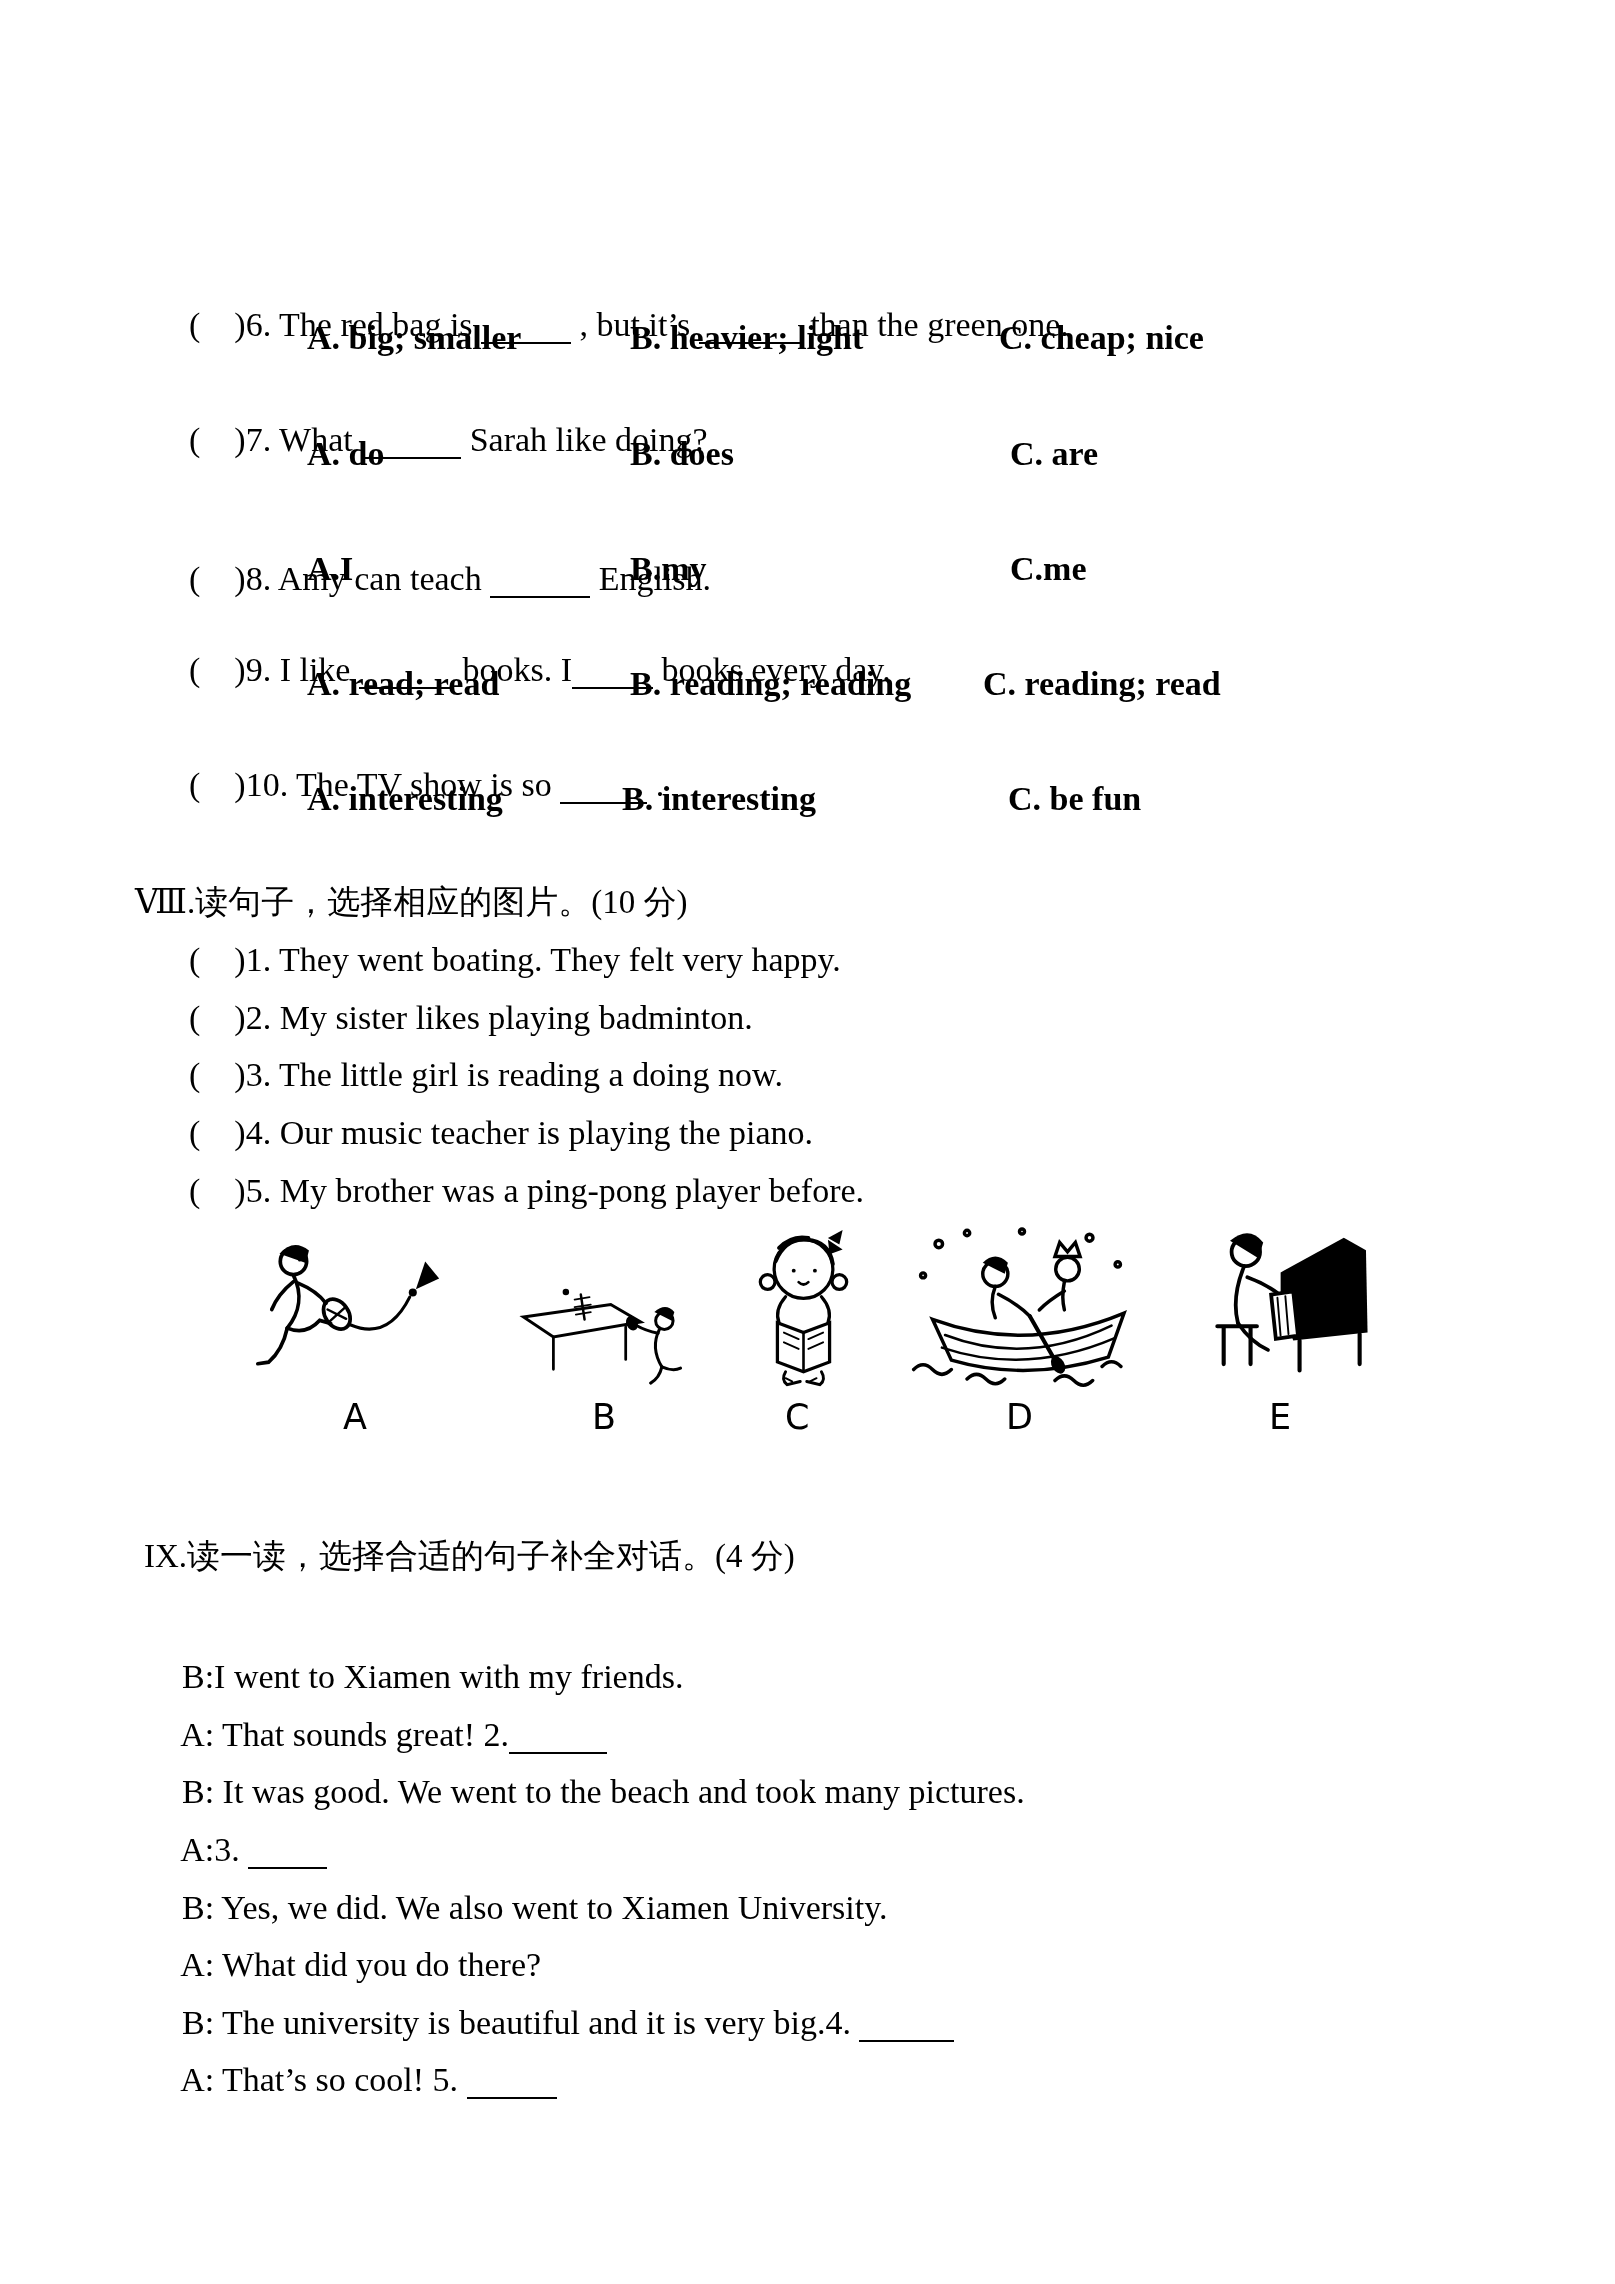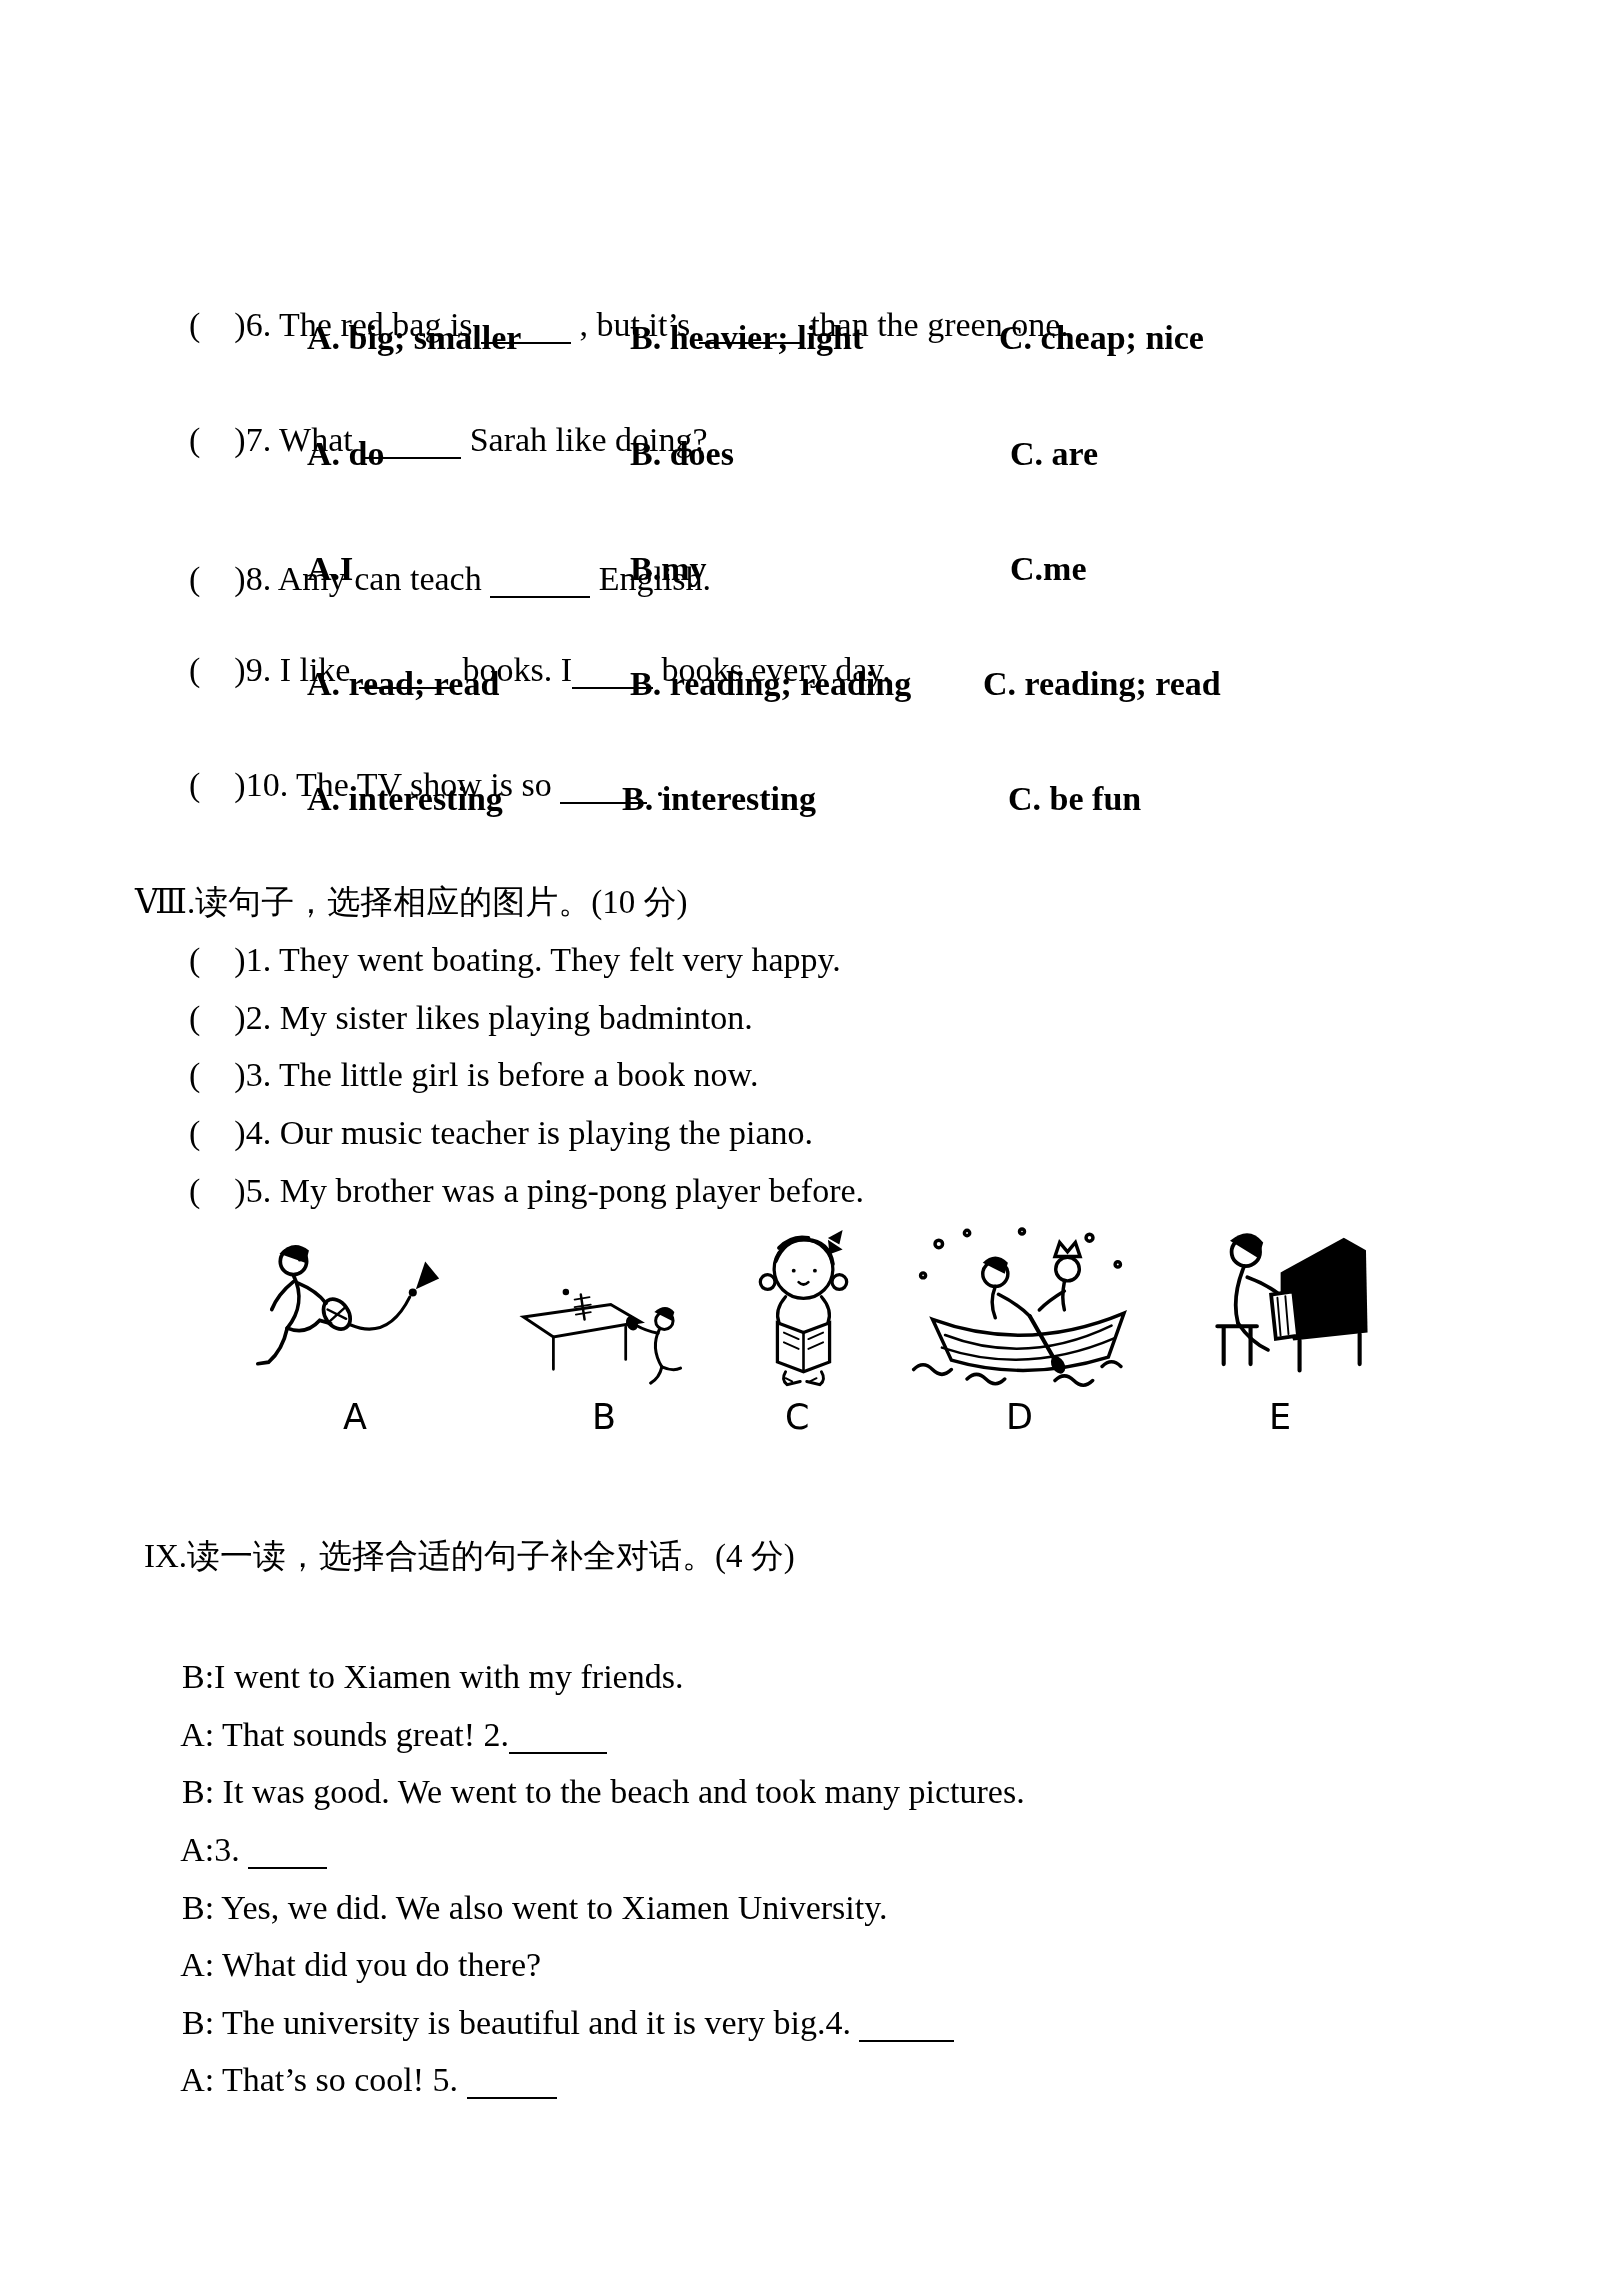--- a/index.html
+++ b/index.html
@@ -87,21 +87,21 @@
     <span>Ⅷ.读句子，选择相应的图片。(10 分)</span>
   </div>
 
   <div class="line" style="top:897px;left:155px;">
     <span class="pre">(    )1.</span><span class="txt"> They went boating. They felt very happy.</span>
   </div>
   <div class="line" style="top:955px;left:155px;">
     <span class="pre">(    )2.</span><span class="txt"> My sister likes playing badminton.</span>
   </div>
   <div class="line" style="top:1012px;left:155px;">
-    <span class="pre">(    )3.</span><span class="txt"> The little girl is before a book now.</span>
+    <span class="pre">(    )3.</span><span class="txt"> The little girl is reading a doing now.</span>
   </div>
   <div class="line" style="top:1070px;left:155px;">
     <span class="pre">(    )4.</span><span class="txt"> Our music teacher is playing the piano.</span>
   </div>
   <div class="line" style="top:1128px;left:155px;">
     <span class="pre">(    )5.</span><span class="txt"> My brother was a ping-pong player before.</span>
   </div>
 
   <div class="pic" style="left:247px;top:1232px;width:220px;height:155px;">
     <svg viewBox="0 0 140 100" fill="none" stroke="#000" stroke-width="2.4" stroke-linecap="round">

